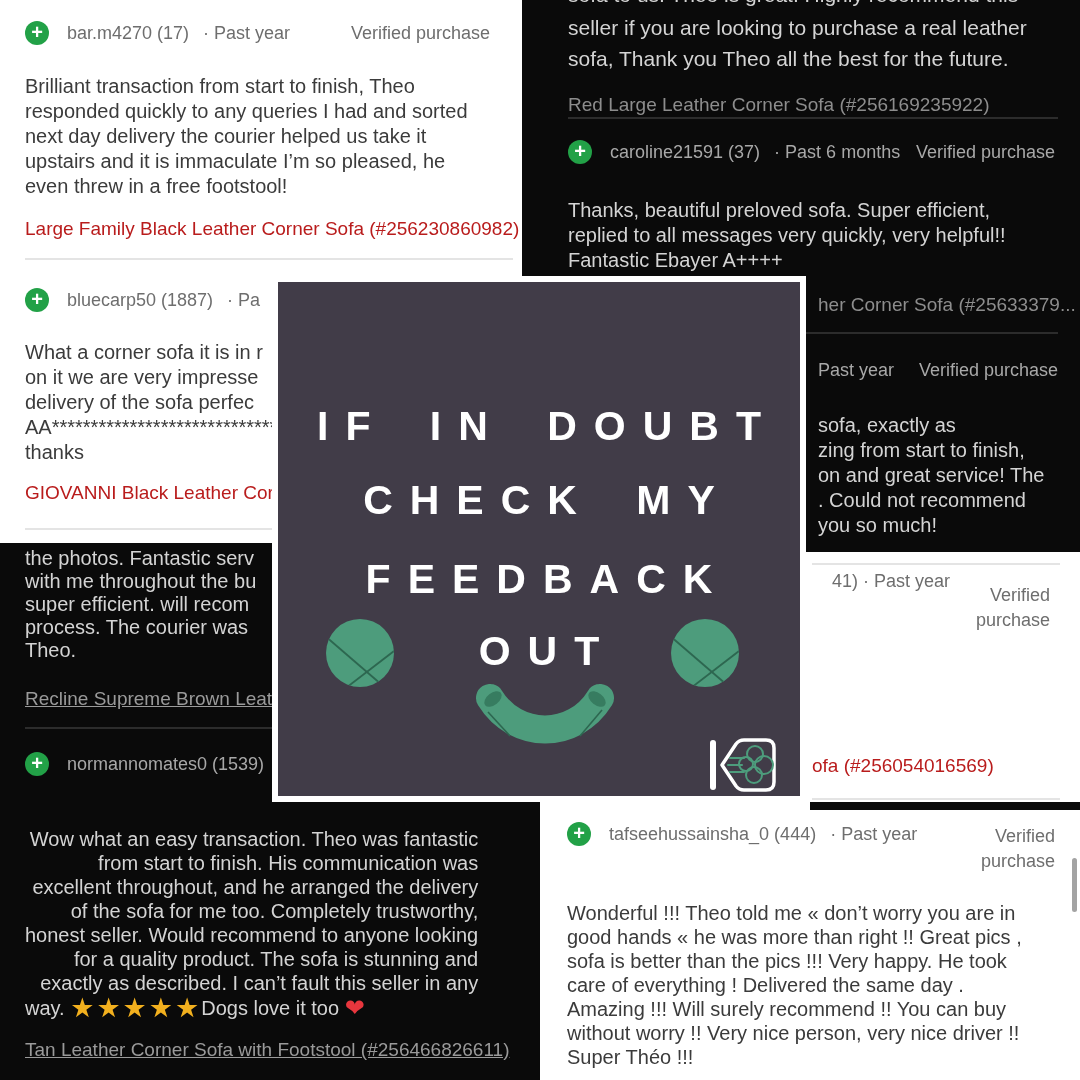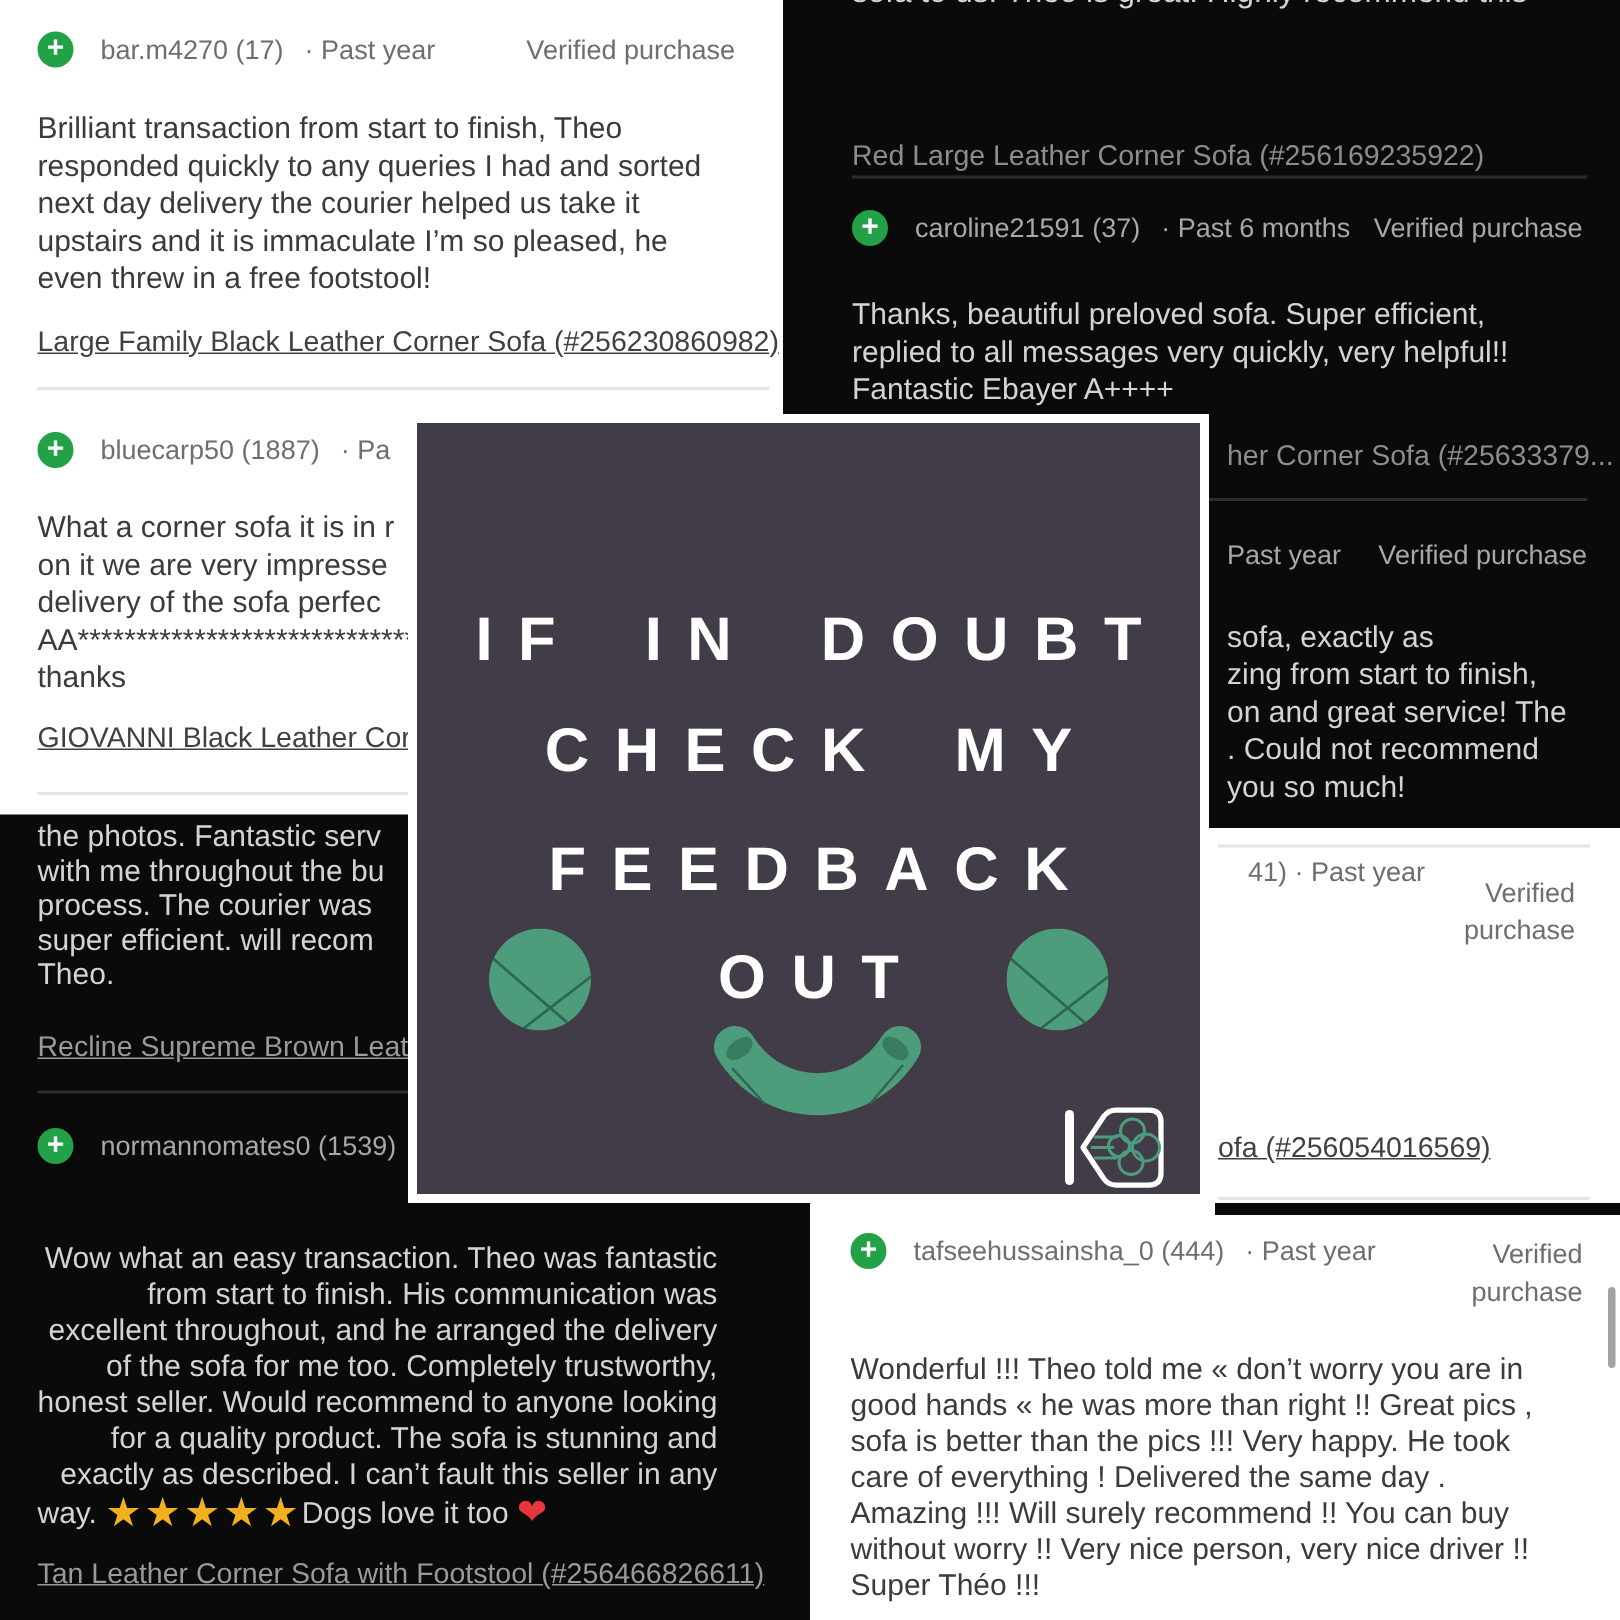--- a/index.html
+++ b/index.html
@@ -7,21 +7,21 @@
          font-family:"Liberation Sans","DejaVu Sans",sans-serif;background:#fff;}
   .tile{position:absolute;overflow:hidden;}
   .tw{background:#ffffff;}
   .tb{background:#0a0a0a;}
   .line{position:absolute;white-space:nowrap;}
   .lines{position:absolute;white-space:nowrap;}
   .lines .rl{white-space:nowrap;}
   
   .body-w{font-size:20px;line-height:25px;color:#3b3b3b;}
   .body-b{font-size:20px;line-height:25px;color:#d4d4d4;}
-  .item-w{font-size:19px;color:#404040;text-decoration:underline;}
+  .item-w{font-size:19px;color:#b91c1c;}
   .item-b{font-size:19px;color:#8d8d8d;}
   .item-u{text-decoration:underline;color:#9a9a9a;}
   .hdr{position:absolute;display:flex;align-items:center;font-size:18px;}
   .hdr .user{cursor:pointer;}
   .hdr-w{color:#6e6e6e;}
   .hdr-b{color:#a8a8a8;}
   .meta{margin-left:14px;}
   .ver{margin-left:auto;}
   .ver2{position:absolute;text-align:right;font-size:18px;line-height:25px;}
   .plus{display:inline-block;width:24px;height:24px;border-radius:50%;background:#22a147;
@@ -76,20 +76,24 @@
         <div class="rl">delivery of the sofa perfec</div>
         <div class="rl">AA****************************************</div>
         <div class="rl">thanks</div>
       </div>
     <div class="line item-w" style="left:25px;top:482px;">GIOVANNI Black Leather Corn</div>
     <div class="div-w" style="left:25px;top:528px;width:488px;"></div>
   </div>
 
   <div class="tile tb" style="left:522px;top:0;width:558px;height:552px;">
     <div class="clipped" style="left:46px;top:-17px;">sofa to us. Theo is great. Highly recommend this</div>
+    <div class="lines body-b" style="left:46px;top:12px;font-size:21px;line-height:31px;">
+        <div class="rl">seller if you are looking to purchase a real leather</div>
+        <div class="rl">sofa, Thank you Theo all the best for the future.</div>
+      </div>
     <div class="line item-b" style="left:46px;top:94px;">Red Large Leather Corner Sofa (#256169235922)</div>
     <div class="div-b" style="left:46px;top:117px;width:490px;"></div>
 
     <div class="hdr hdr-b" style="left:46px;top:140px;right:25px;">
       <span class="plus">+</span>
       <span class="user">caroline21591 (37)</span>
       <span class="meta">·  Past 6 months</span>
       <span class="ver">Verified purchase</span>
     </div>
     <div class="lines body-b" style="left:46px;top:198px;">
@@ -110,22 +114,22 @@
         <div class="rl">on and great service! The</div>
         <div class="rl">. Could not recommend</div>
         <div class="rl">you so much!</div>
       </div>
   </div>
 
   <div class="tile tb" style="left:0;top:543px;width:540px;height:537px;">
     <div class="lines body-b" style="left:25px;top:4px;line-height:23px;">
         <div class="rl">the photos. Fantastic serv</div>
         <div class="rl">with me throughout the bu</div>
+        <div class="rl">super efficient. will recom</div>
         <div class="rl">process. The courier was</div>
-        <div class="rl">super efficient. will recom</div>
         <div class="rl">Theo.</div>
       </div>
     <div class="line item-b item-u" style="left:25px;top:145px;">Recline Supreme Brown Leath</div>
     <div class="div-b" style="left:25px;top:184px;width:488px;"></div>
 
     <div class="hdr hdr-b" style="left:25px;top:209px;right:25px;">
       <span class="plus">+</span>
       <span class="user">normannomates0 (1539)</span>
     </div>
     <div class="lines body-b" style="left:25px;top:284px;line-height:24px;text-align:right;">

